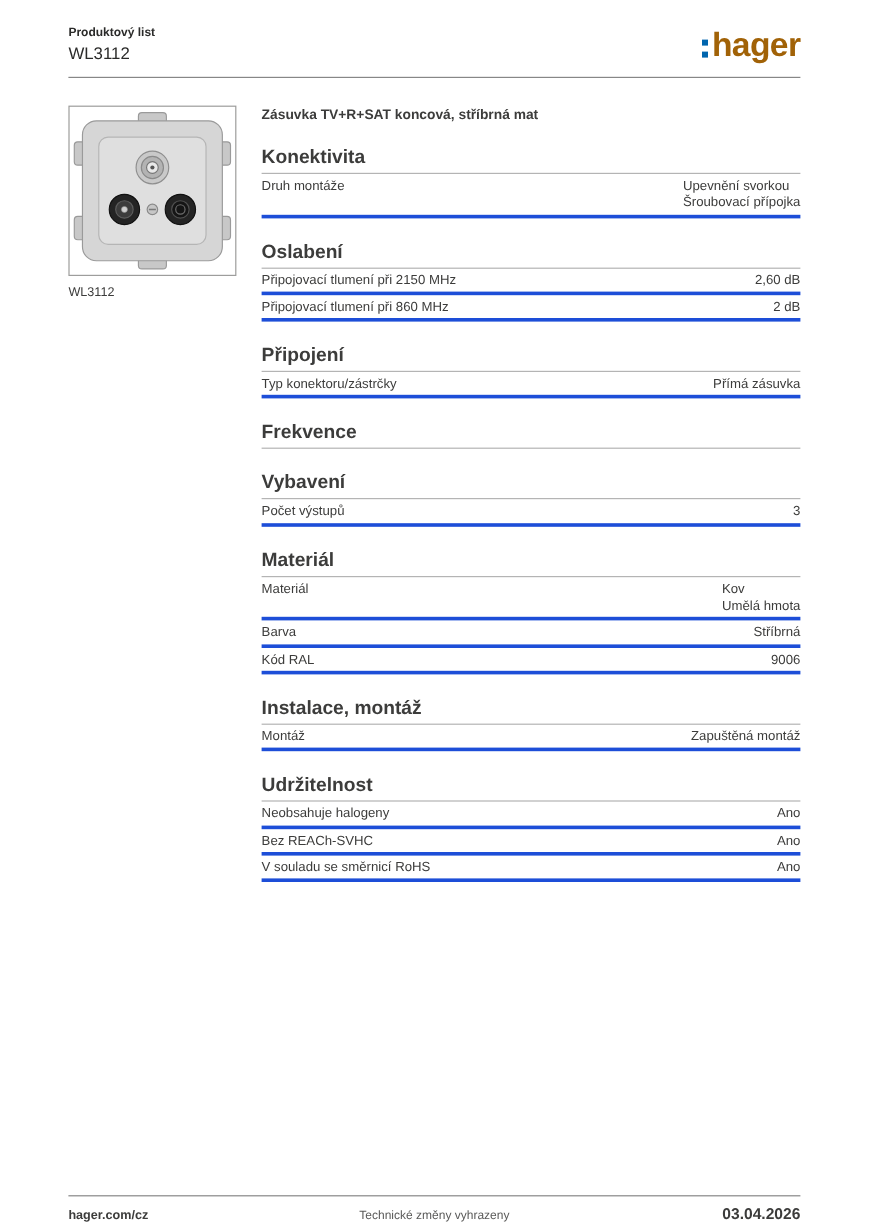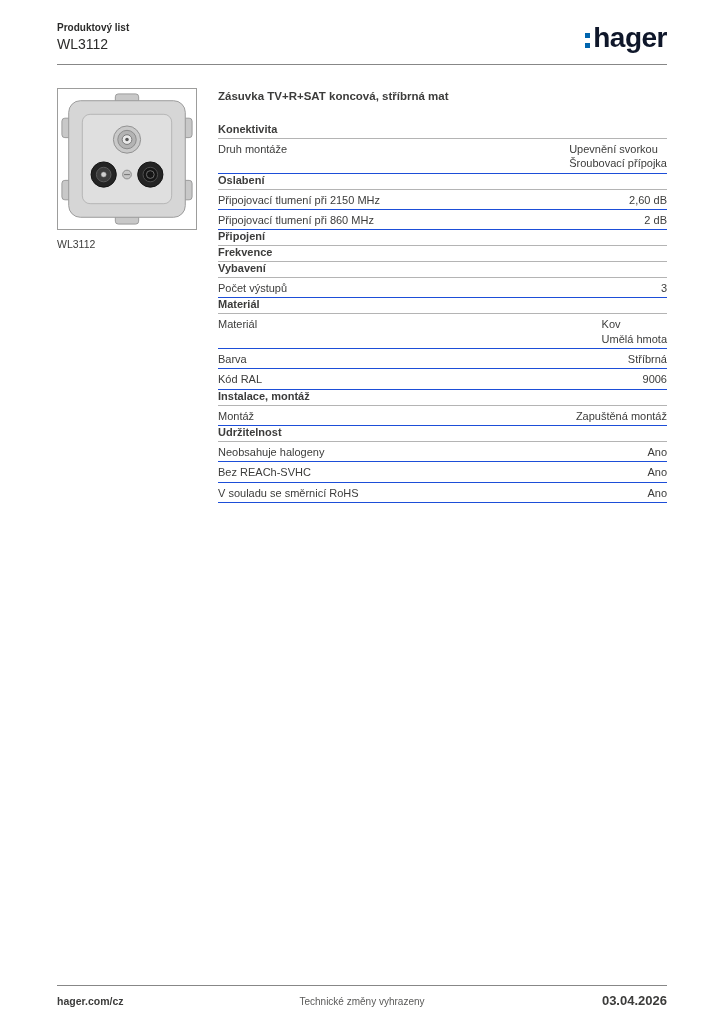--- a/index.html
+++ b/index.html
@@ -14,56 +14,56 @@
 
   
   .header {
     display: flex; justify-content: space-between; align-items: flex-start;
     border-bottom: 1px solid #878787; padding-bottom: 12px;
   }
   .doc-type { font-size: 10px; font-weight: bold; color: #2b2b2a; }
   .product-code { font-size: 14px; margin-top: 3px; color: #2b2b2a; }
   .logo {
     display: flex; align-items: flex-end;
-    color: #0f172a; font-weight: bold; font-size: 28px;
+    color: #a16207; font-weight: bold; font-size: 28px;
     line-height: 1; letter-spacing: -0.5px; margin-top: 2px;
   }
   .logo-colon { display: inline-flex; flex-direction: column; gap: 5px; margin-right: 3px; transform: translateY(-4px); }
   .logo-colon i { display: block; width: 5px; height: 5px; background: #0065ae; }
 
   
   .main { display: flex; gap: 21px; margin-top: 23px; }
   .left-col { width: 140px; flex: 0 0 140px; }
   .image-box {
     width: 140px; height: 142px; border: 1px solid #9d9d9c;
     display: flex; align-items: center; justify-content: center; background: #fff;
   }
   .image-caption { font-size: 10.5px; margin-top: 8px; color: #3c3c3b; }
 
   .right-col { flex: 1; padding-top: 2px; }
   .product-title { font-size: 11.5px; font-weight: bold; margin-bottom: 21px; }
   .tech-heading { font-size: 11.5px; font-weight: bold; margin-bottom: 16px; }
 
-  .spec-section { margin-top: 0; }
+  .spec-section { margin-top: 20px; }
   .spec-section:first-child { margin-top: 0; }
   .section-title {
-    font-size: 11px; font-weight: bold;
+    font-size: 16px; font-weight: bold;
     padding-bottom: 3px; border-bottom: 1px solid #b4b4b4;
   }
   .spec-row {
     display: flex; justify-content: space-between; align-items: flex-start;
     font-size: 11px; line-height: 1.3;
-    padding: 3px 0 2px 0; border-bottom: 1px solid #1d4ed8; gap: 16px;
+    padding: 3px 0 2px 0; border-bottom: 3px solid #1d4ed8; gap: 16px;
   }
   .row-label { text-align: left; padding-right: 12px; }
   .row-value { text-align: left; }
 
   
   .footer {
-    position: absolute; left: 57px; right: 57px; bottom: 16px;
+    position: absolute; left: 57px; right: 57px; bottom: 5px;
     border-top: 1px solid #878787; padding-top: 7px;
     display: flex; align-items: baseline;
   }
   .footer-left  { flex: 1; font-size: 10.5px; font-weight: bold; text-align: left; }
   .footer-center{ flex: 1.4; font-size: 10px; color: #5a5a59; text-align: center; }
   .footer-right { flex: 1; font-size: 13px; font-weight: bold; text-align: right; }
 </style>
 </head>
 <body>
 
@@ -159,20 +159,28 @@
     <span class="row-label">Připojovací tlumení při 860 MHz</span>
     <span class="row-value">
                   <div>2 dB</div>
                 </span>
   </div>
 </div>
   </section>
 
   <section class="spec-section">
     <h3 class="section-title">Připojení</h3>
+    <div class="rows">
+  <div class="spec-row">
+    <span class="row-label">Typ konektoru/zástrčky</span>
+    <span class="row-value">
+                  <div>Přímá zásuvka</div>
+                </span>
+  </div>
+</div>
   </section>
 
   <section class="spec-section">
     <h3 class="section-title">Frekvence</h3>
   </section>
 
   <section class="spec-section">
     <h3 class="section-title">Vybavení</h3>
     <div class="rows">
   <div class="spec-row">

